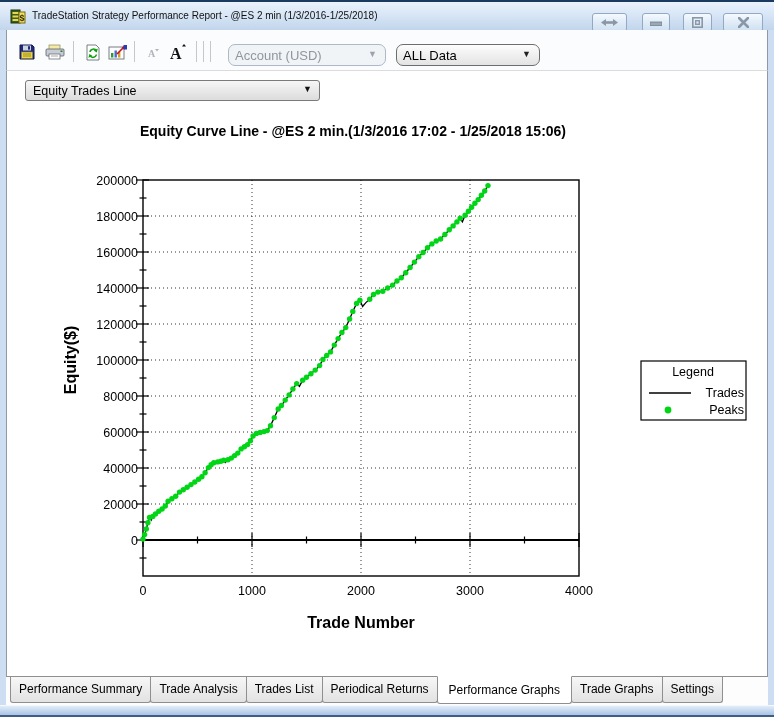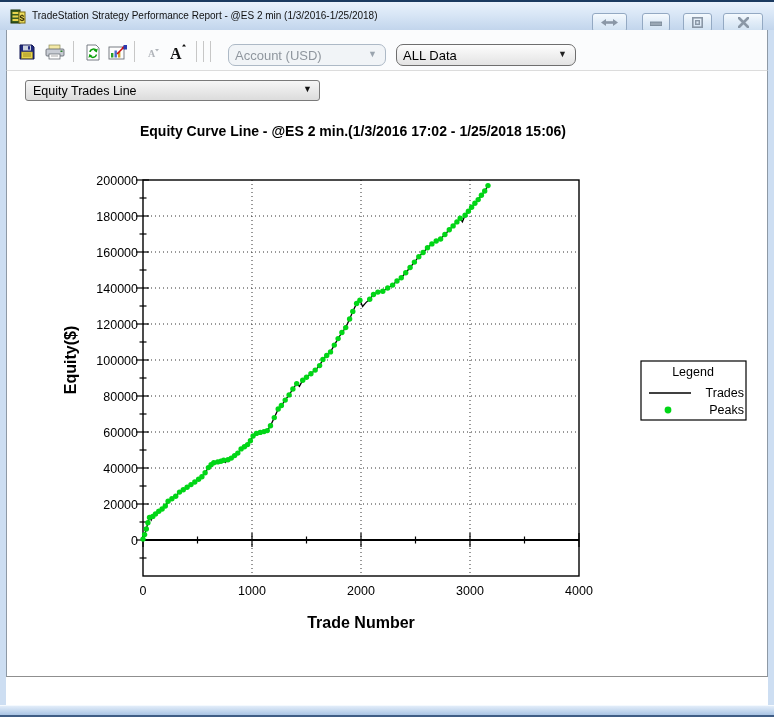--- a/index.html
+++ b/index.html
@@ -159,21 +159,21 @@
       </svg>
     </div>
     <div class="tsep" style="left:189px;"></div>
     <div class="tsep" style="left:196px;"></div>
     <div class="tsep" style="left:203px;"></div>
 
     <div class="combo combo-disabled" style="left:221px;width:158px;">
       <span>Account (USD)</span>
       <span class="arrow">▼</span>
     </div>
-    <div class="combo combo-enabled" style="left:389px;width:180px;">
+    <div class="combo combo-enabled" style="left:389px;width:144px;">
       <span>ALL Data</span>
       <span class="arrow">▼</span>
     </div>
   </div>
 
   <div class="content"></div>
 
   <div class="selector">
     <span>Equity Trades Line</span>
     <span class="arrow">▼</span>
@@ -341,14 +341,23 @@
       <text class="axis" x="361" y="518" text-anchor="middle">Trade Number</text>
       <text class="axis" text-anchor="middle" transform="translate(76,250) rotate(-90)">Equity($)</text>
       <rect x="641" y="251" width="105" height="59" fill="#fff" stroke="#000" stroke-width="1.2"></rect>
       <text class="lbl" x="693" y="266" text-anchor="middle">Legend</text>
       <line x1="649" y1="283" x2="691" y2="283" stroke="#000" stroke-width="1.4"></line>
       <text class="lbl" x="744" y="287" text-anchor="end">Trades</text>
       <circle cx="668" cy="300" r="3.4" fill="#00d616"></circle>
       <text class="lbl" x="744" y="304" text-anchor="end">Peaks</text>
     </svg>
 
+  <div class="tabbar">
+    <div class="tab">Performance Summary</div>
+    <div class="tab">Trade Analysis</div>
+    <div class="tab">Trades List</div>
+    <div class="tab">Periodical Returns</div>
+    <div class="tab active">Performance Graphs</div>
+    <div class="tab">Trade Graphs</div>
+    <div class="tab">Settings</div>
+  </div>
 
 </div>
 
 </body></html>

